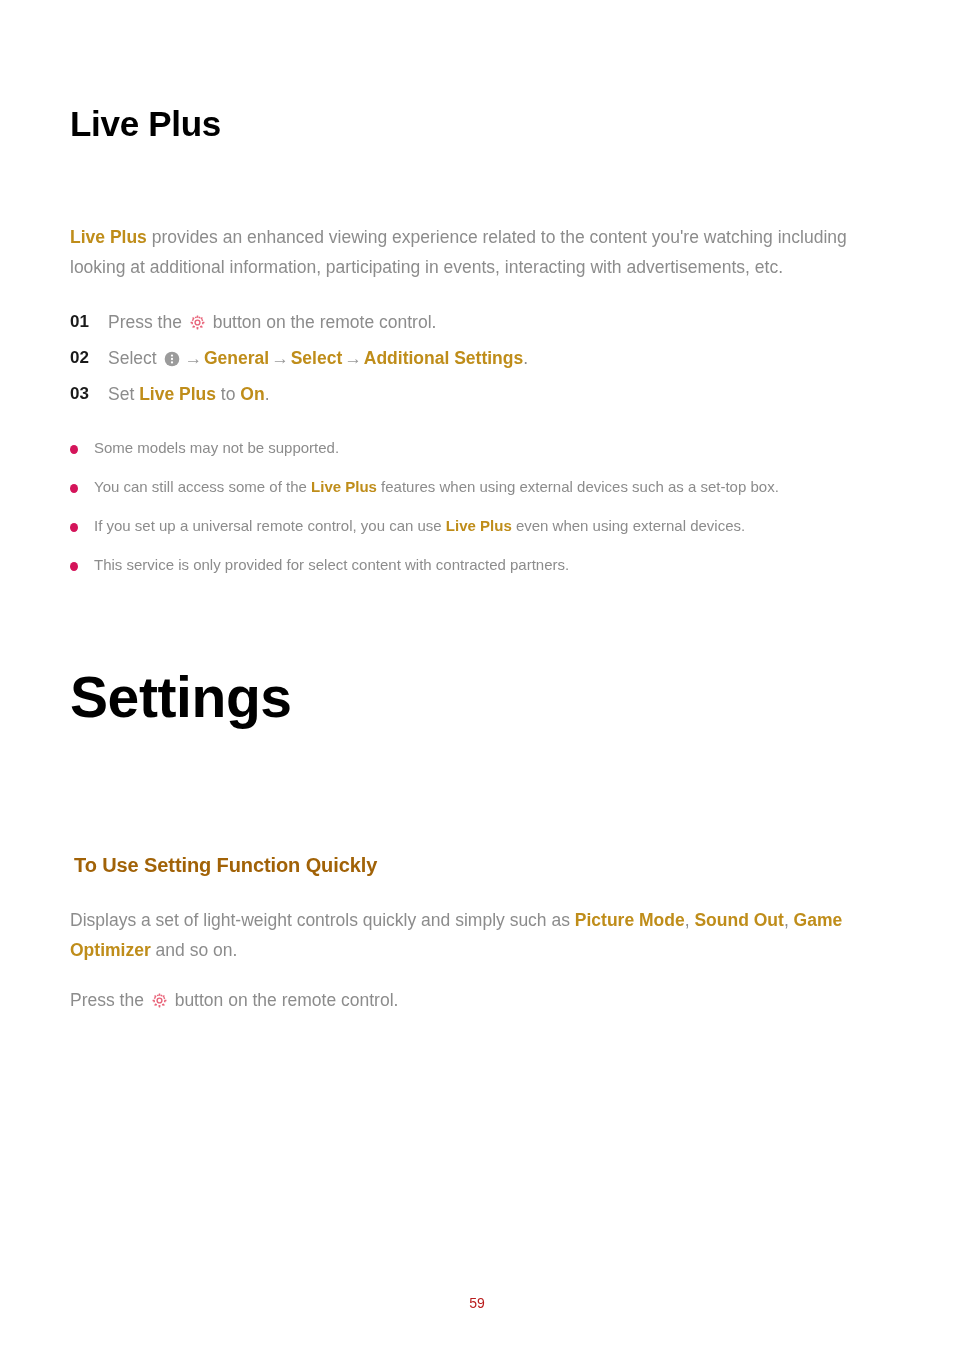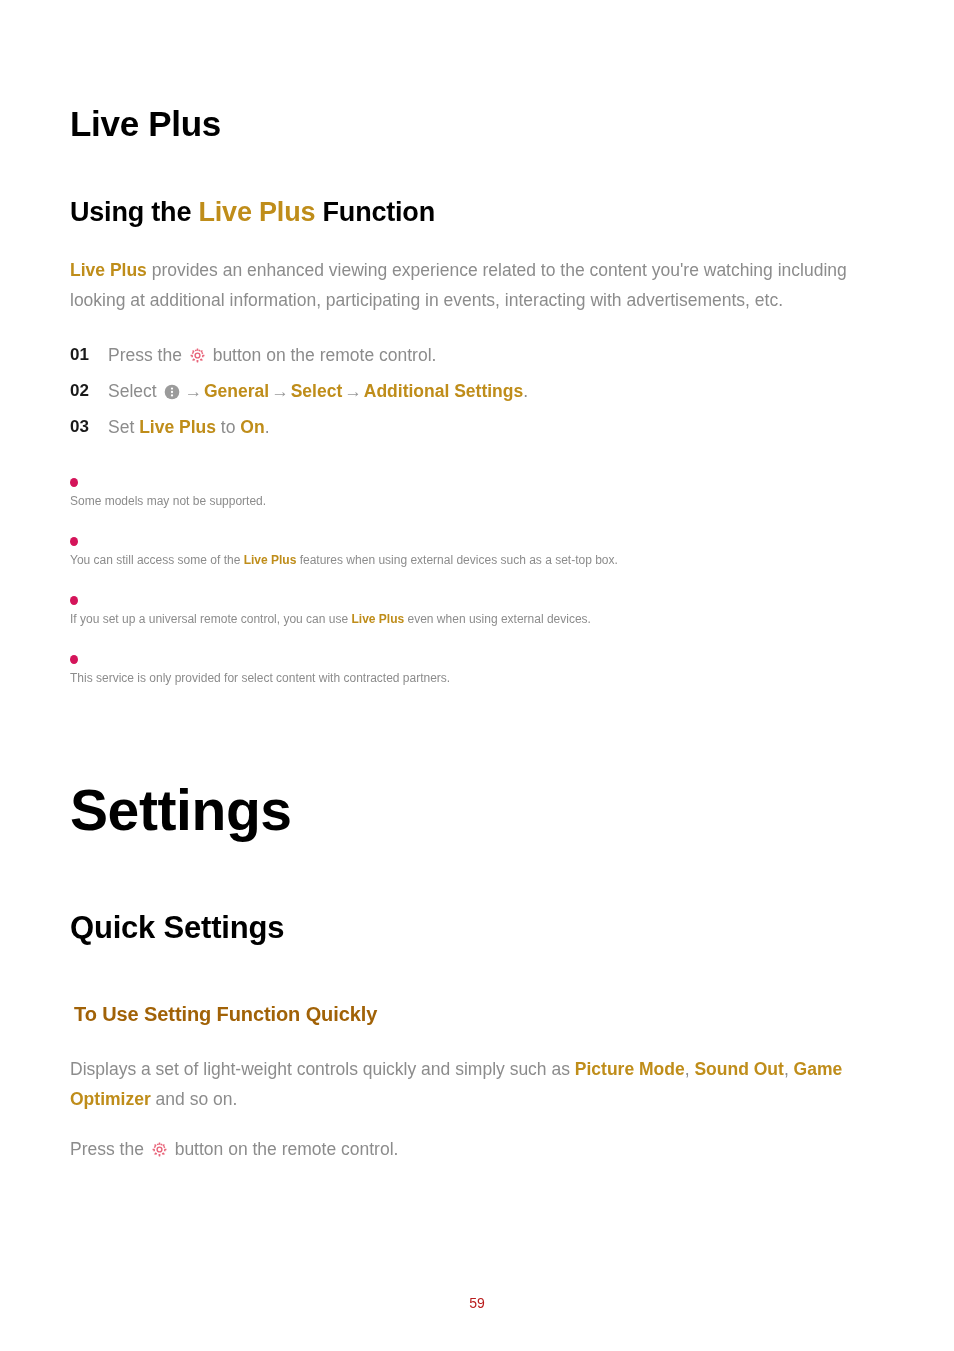--- a/index.html
+++ b/index.html
@@ -105,26 +105,25 @@
 
   
   .bullets {
     margin: 0;
     padding: 0;
     list-style: none;
   }
   .bullet-item {
     display: flex;
     align-items: flex-start;
-    font-size: 12px;
+    font-size: 15px;
     color: #8c8c8c;
     line-height: 28px;
     margin-bottom: 11px;
     max-width: 830px;
-    flex-direction: column;
   }
   .bullet-dot {
     flex: 0 0 auto;
     width: 24px;
     padding-top: 11px;
   }
   .bullet-dot i {
     display: block;
     width: 8px;
     height: 9px;
@@ -170,23 +169,20 @@
 </style>
 </head>
 <body>
 
 <div class="page">
 
   <h1 class="h1-chapter">Live Plus</h1>
 
   <div class="sp-h2"></div>
 
-  <h2 class="h2-section">
-    <span>Using the </span><span class="gold-plain">Live Plus</span><span> Function</span>
-  </h2>
 
   <div class="sp-after-h2"></div>
 
   <p class="para">
     <span class="gold">Live Plus</span><span> provides an enhanced viewing experience related to the content you're watching including looking at additional information, participating in events, interacting with advertisements, etc.</span>
   </p>
 
   <div class="sp-after-para"></div>
 
   <ol class="steps">
@@ -245,21 +241,20 @@
         </span>
         <span class="bullet-text"><span>This service is only provided for select content with contracted partners.</span></span>
       </li>
     </ul>
 
   <div style="height:75px"></div>
   <h1 class="h1-big">Settings</h1>
 
   <div style="height:66px"></div>
 
-  <h2 class="h2-section" style="font-size:31px">Quick Settings</h2>
 
   <div style="height:52px"></div>
 
   <h3 class="h3-sub">To Use Setting Function Quickly</h3>
 
   <div style="height:24px"></div>
 
   <p class="para" id="quick-desc"><span>Displays a set of light-weight controls quickly and simply such as </span><span class="gold">Picture Mode</span><span>, </span><span class="gold">Sound Out</span><span>, </span><span class="gold">Game Optimizer</span><span> and so on.</span></p>
 
   <div style="height:20px"></div>

